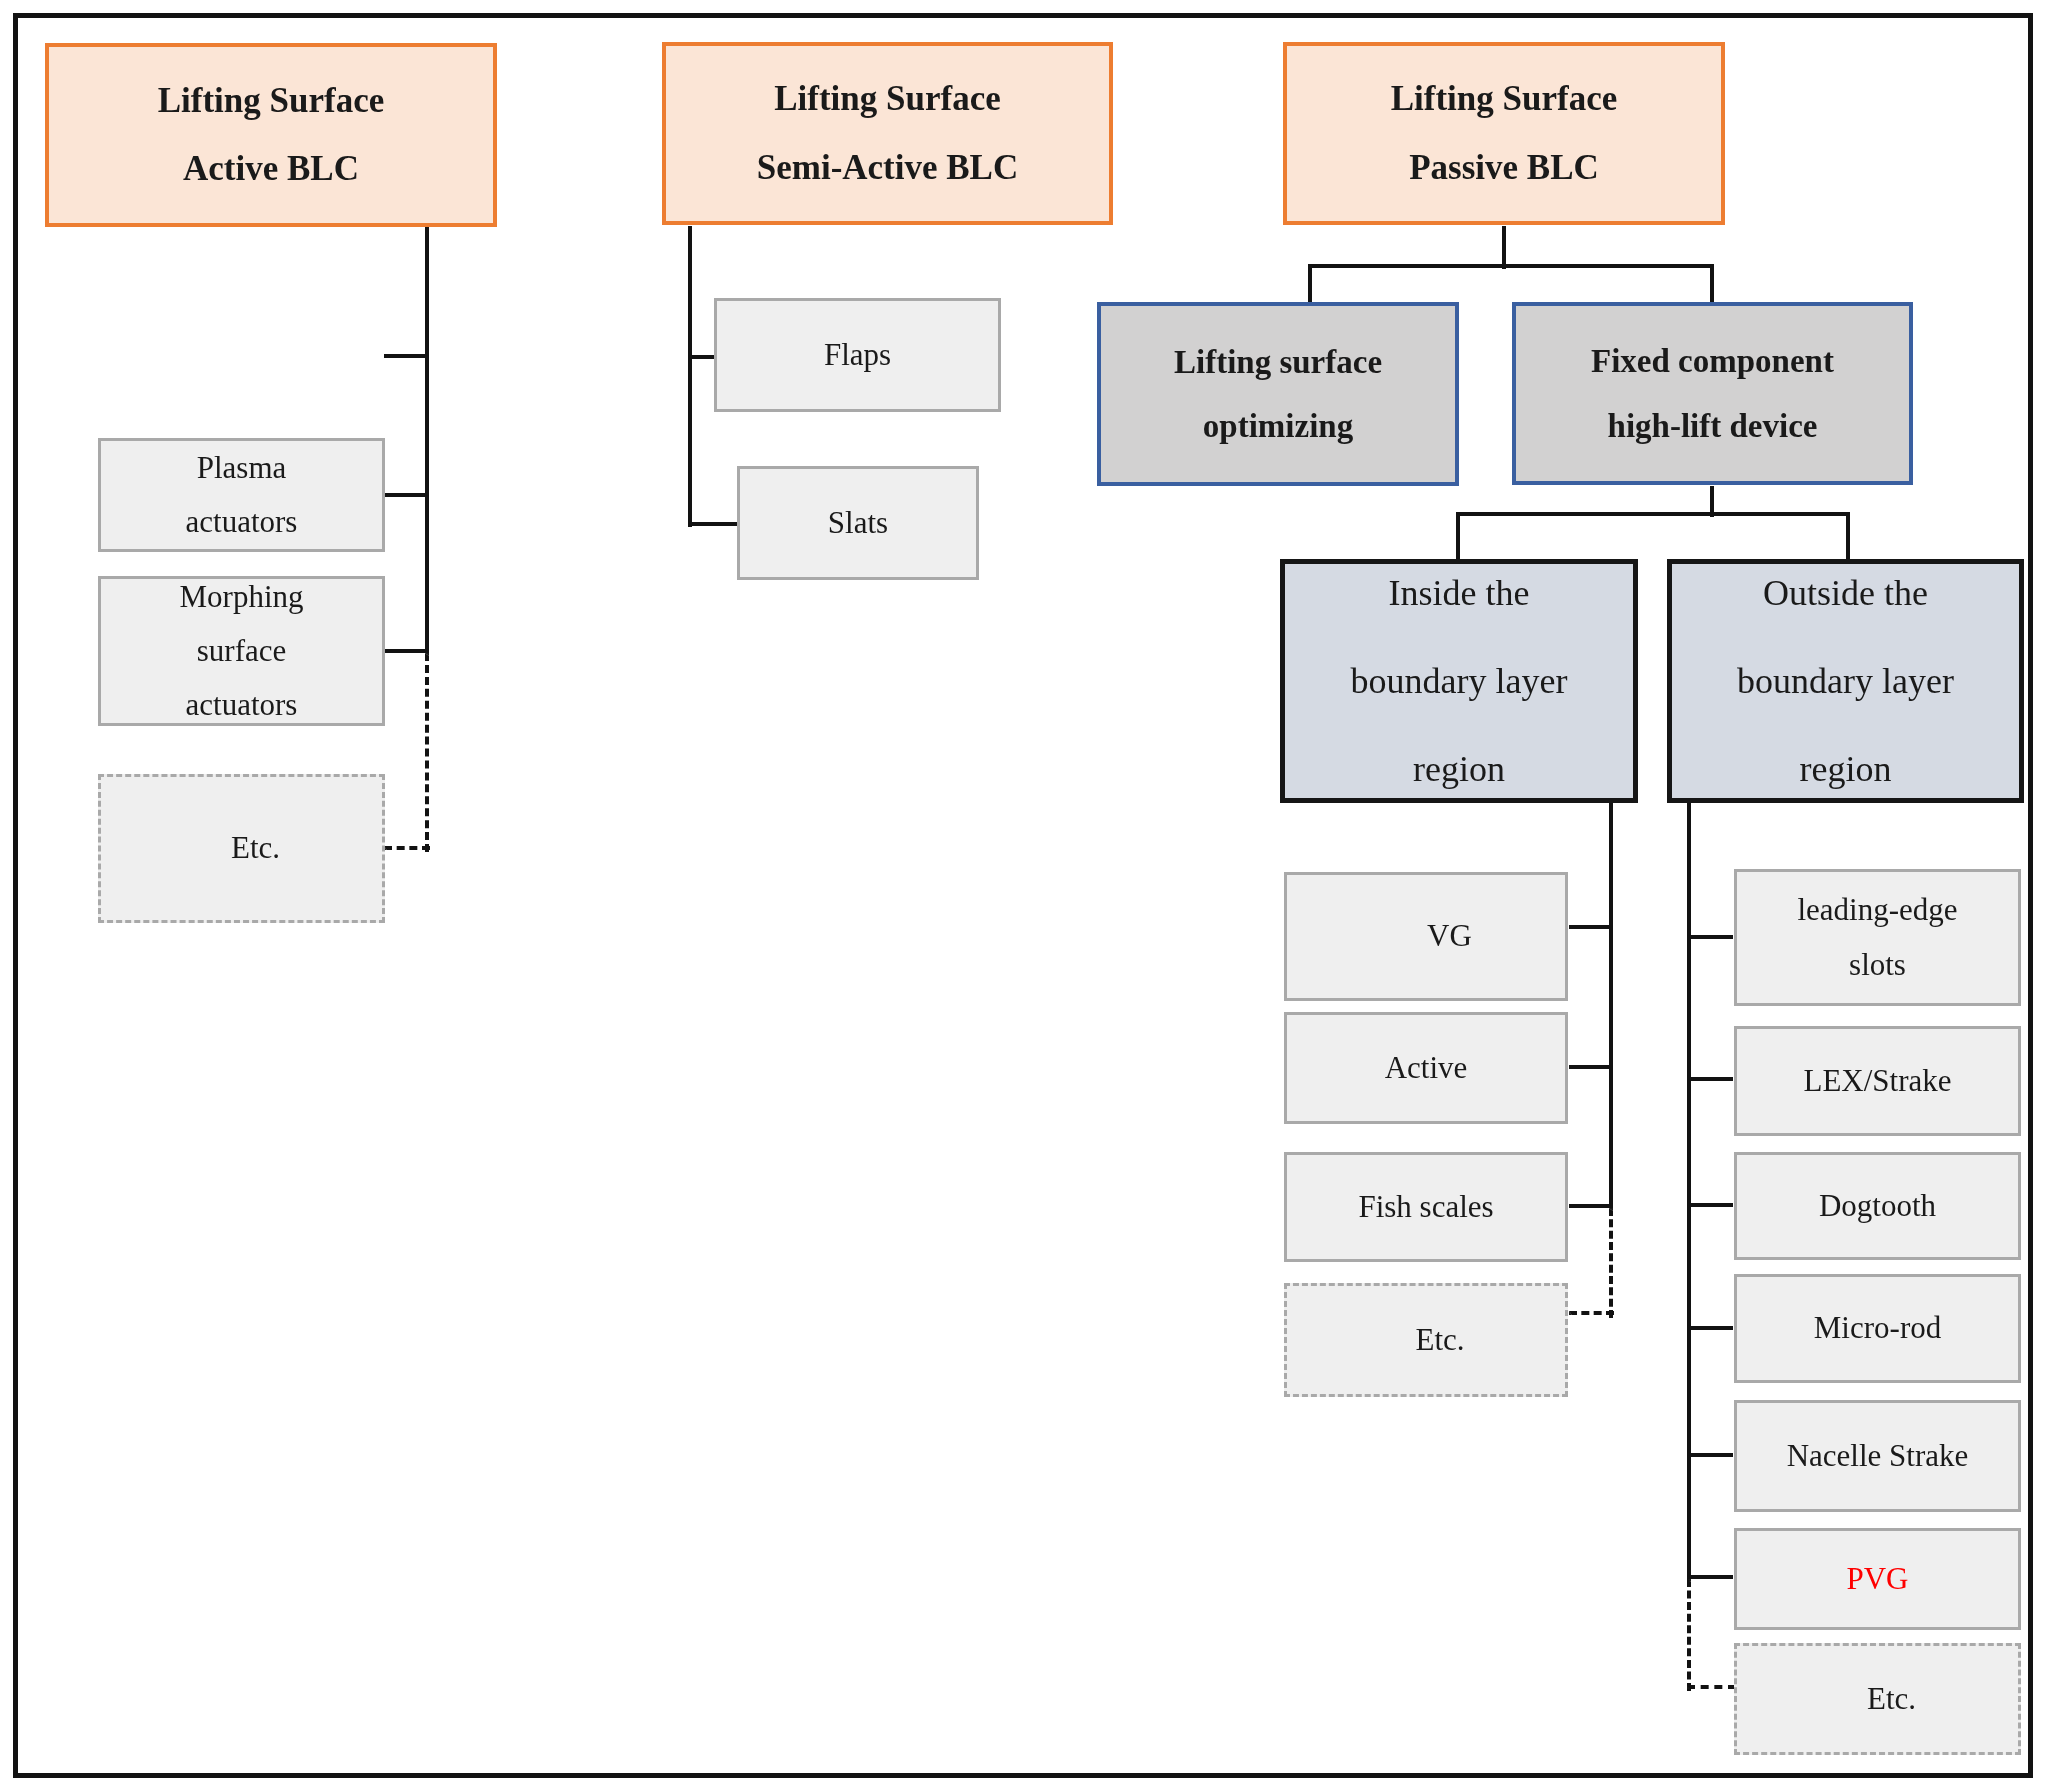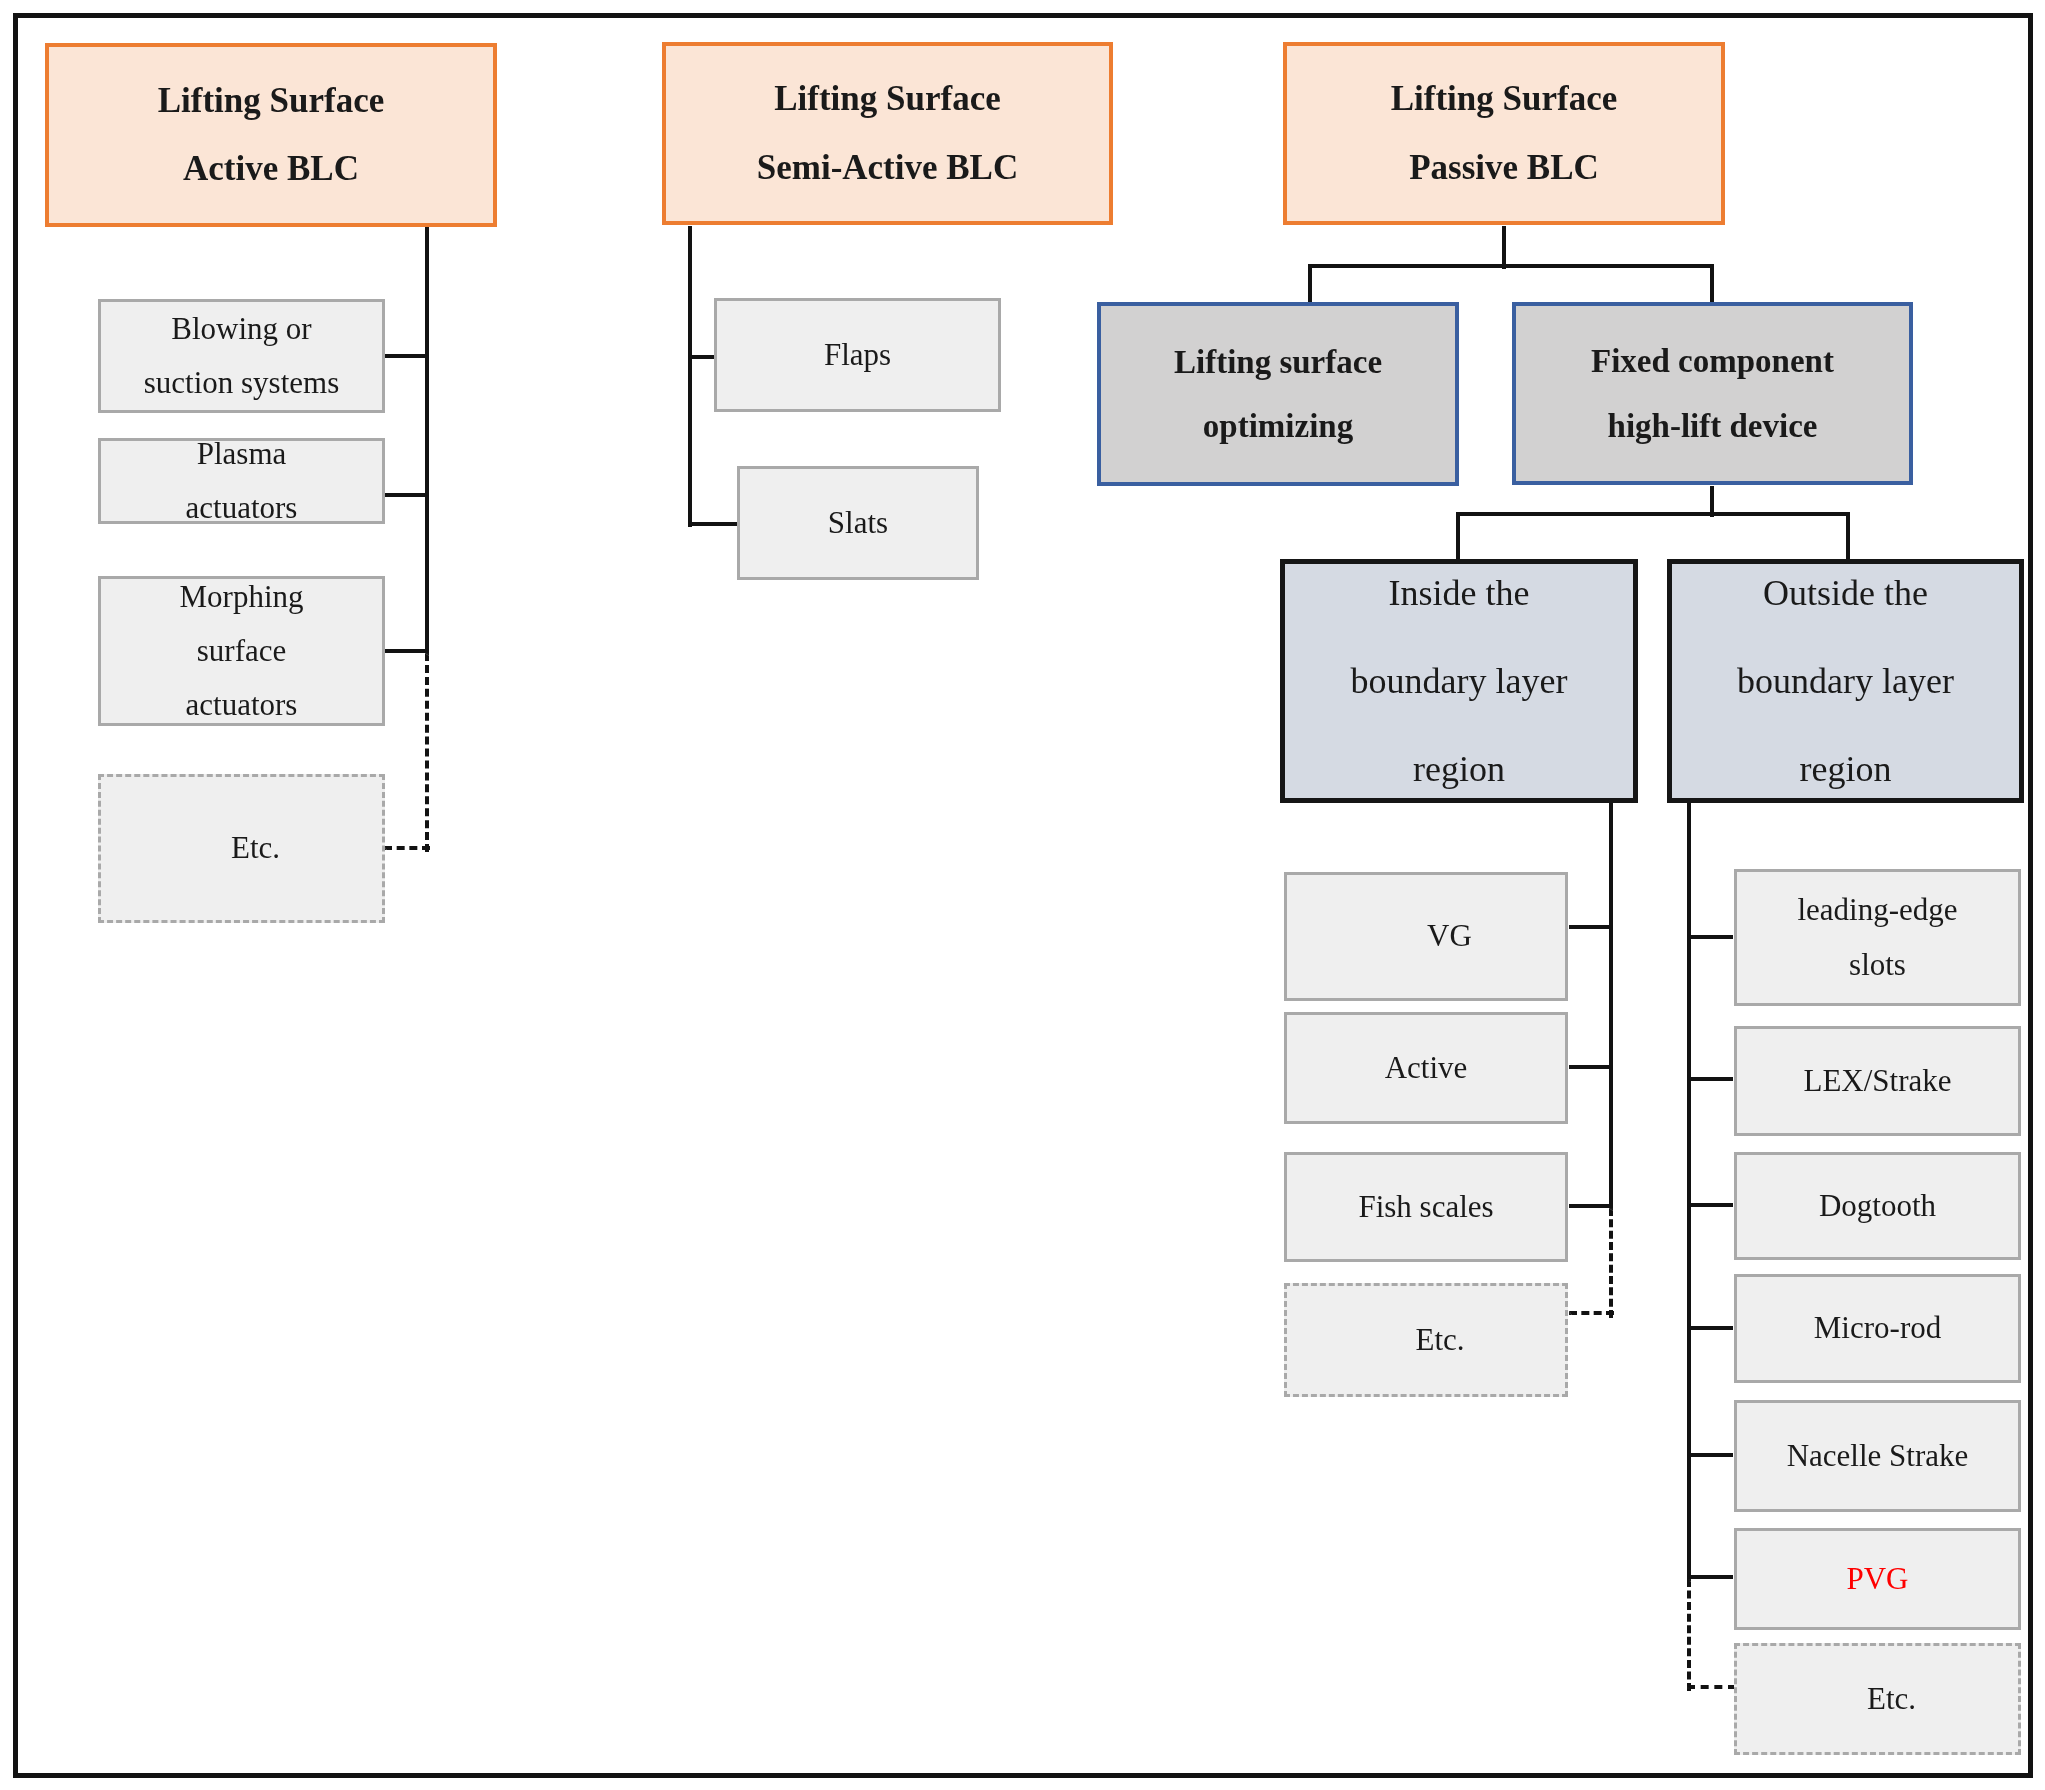--- a/index.html
+++ b/index.html
@@ -54,23 +54,21 @@
   <div class="box lvl1" style="left:45px;top:43px;width:452px;height:184px;">Lifting Surface
 Active BLC</div>
 
   <div class="vline" style="left:425px;top:227px;height:426px;"></div>
   <div class="hline" style="left:384px;top:354px;width:43px;"></div>
   <div class="hline" style="left:384px;top:493px;width:43px;"></div>
   <div class="hline" style="left:384px;top:649px;width:43px;"></div>
   <div class="vline dashed" style="left:425px;top:653px;height:196px;"></div>
   <div class="hline dashed" style="left:384px;top:846px;width:43px;"></div>
 
-  <div class="box child" style="left:98px;top:299px;width:287px;height:114px;">Blowing or
-suction systems</div>
-  <div class="box child" style="left:98px;top:438px;width:287px;height:86px;">Plasma
+  <div class="box child" style="left:98px;top:438px;width:287px;height:114px;">Plasma
 actuators</div>
   <div class="box child" style="left:98px;top:576px;width:287px;height:150px;">Morphing
 surface
 actuators</div>
   <div class="box child etc" style="left:98px;top:774px;width:287px;height:149px;">Etc.</div>
 
   <div class="box lvl1" style="left:662px;top:42px;width:451px;height:183px;">Lifting Surface
 Semi-Active BLC</div>
 
   <div class="vline" style="left:688px;top:226px;height:301px;"></div>

